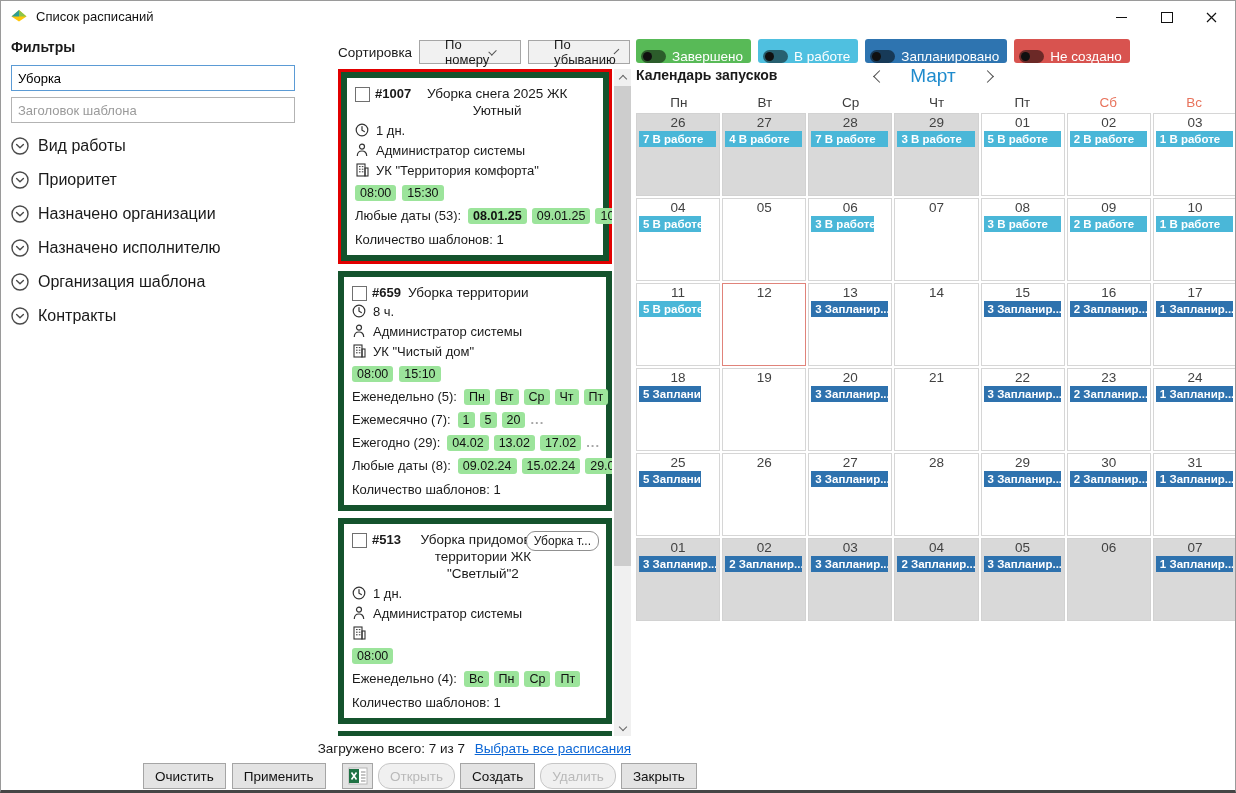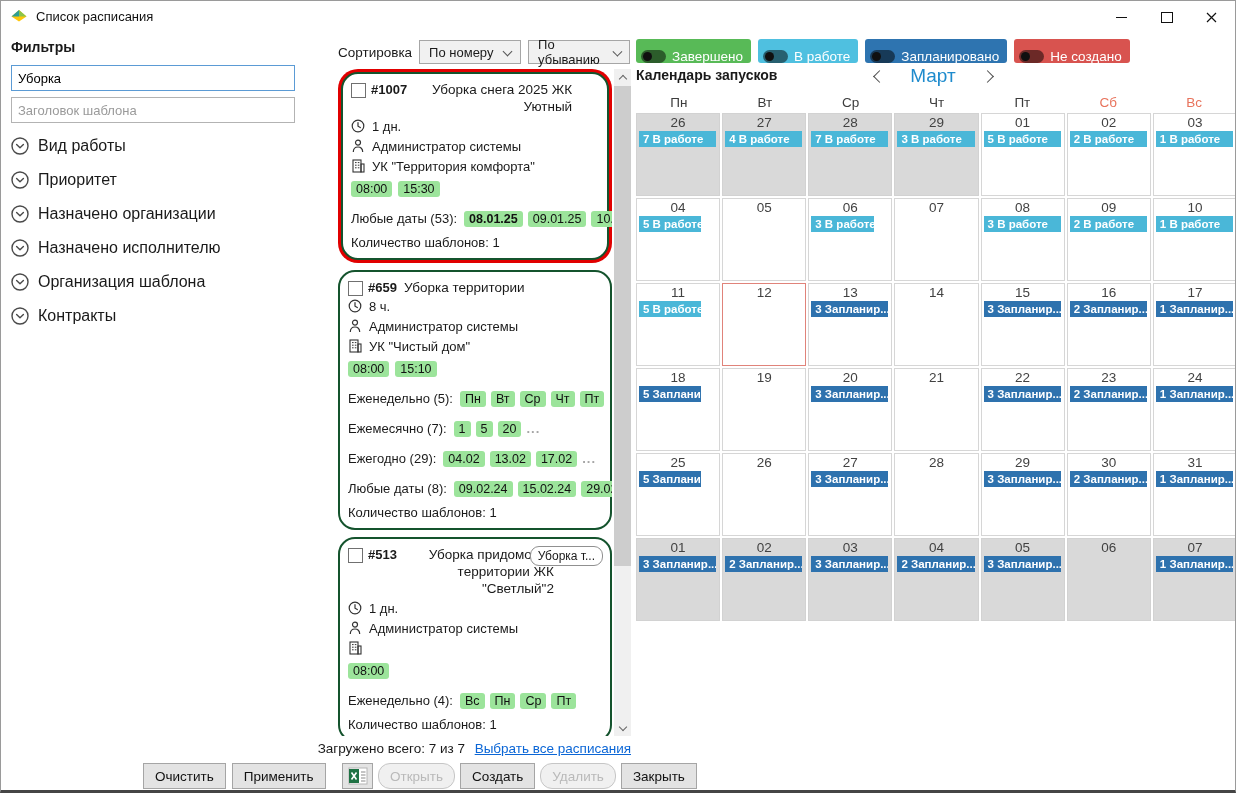--- a/index.html
+++ b/index.html
@@ -30,37 +30,37 @@
   .inp.tmpl{border:1px solid #b3b3b3;}
   .inp.tmpl::placeholder{color:#9a9a9a;}
   .filter-row{display:flex;align-items:center;gap:9px;margin-top:12px;height:22px;cursor:pointer;}
   .ficon{width:18px;height:18px;display:flex;align-items:center;justify-content:center;}
   .flabel{font-size:16px;}
 
   
   .sort-row{position:absolute;left:337px;top:39px;display:flex;align-items:center;gap:7px;}
   .sort-label{font-size:13.5px;}
   .dd{width:102px;height:24px;background:#f1f1f1;border:1px solid #a6a6a6;display:flex;align-items:center;
-      justify-content:space-between;padding:0 9px;box-sizing:border-box;font-size:13px;cursor:pointer;}
+      justify-content:space-between;padding:0 25px;box-sizing:border-box;font-size:13px;cursor:pointer;}
 
   
   .card-list{position:absolute;left:337px;top:68px;width:274px;height:667px;overflow:hidden;}
-  .card{border:2px solid #14532d;border-radius:17px;background:#fff;padding:6px 8px 8px;margin-bottom:7px;position:relative;box-sizing:border-box;}
+  .card{border:6px solid #14532d;border-radius:0;background:#fff;padding:6px 8px 8px;margin-bottom:7px;position:relative;box-sizing:border-box;}
   .card.highlighted{margin:3px 3px 10px 3px;}
   .card-head{display:flex;align-items:flex-start;}
   .cb{width:13px;height:13px;border:1px solid #707070;background:#fff;flex:0 0 auto;margin-top:3px;cursor:pointer;}
   .card-num{font-weight:bold;margin-left:5px;margin-top:2px;white-space:nowrap;}
-  .card-title{margin-left:7px;text-align:right;max-width:158px;font-size:13.5px;line-height:1.28;margin-top:1px;}
+  .card-title{margin-left:7px;text-align:center;max-width:158px;font-size:13.5px;line-height:1.28;margin-top:1px;}
   .card-title.with-tag{max-width:150px;}
   .card-tag{position:absolute;top:7px;right:7px;border:1px solid #909090;border-radius:9px;padding:2px 7px;font-size:12px;background:#fff;cursor:pointer;white-space:nowrap;}
   .info-row{display:flex;align-items:flex-start;gap:7px;margin-top:3px;min-height:17px;}
   .iicon{width:14px;display:flex;justify-content:center;flex:0 0 auto;}
   .chip{border-radius:3px;padding:1px 5px;font-size:12.5px;color:#111;white-space:nowrap;}
   .chip-row{display:flex;gap:6px;margin-top:5px;}
-  .sched-row{display:flex;align-items:center;gap:5px;margin-top:14px;font-size:13px;white-space:nowrap;}
+  .sched-row{display:flex;align-items:center;gap:5px;margin-top:7px;font-size:13px;white-space:nowrap;}
   .sched-label{margin-right:2px;}
   .more{color:#a5a5a5;font-weight:bold;letter-spacing:1px;}
   .tmpl-count{margin-top:8px;font-size:13px;}
 
   
   .vscroll{position:absolute;left:613px;top:68px;width:17px;height:667px;background:#f0f0f0;}
   .sb-arrow{position:absolute;left:0;width:17px;height:17px;display:flex;align-items:center;justify-content:center;cursor:pointer;}
   .sb-arrow.up{top:0;}
   .sb-arrow.down{bottom:0;}
   .sb-thumb{position:absolute;left:0;top:17px;width:17px;height:480px;background:#cdcdcd;cursor:pointer;}
@@ -102,21 +102,21 @@
 <body>
 
 <div class="window">
 
   <div class="titlebar">
     <span class="app-icon"><svg width="18" height="18" viewBox="0 0 18 18">
           <path d="M1.5 10.5 L9 4 L16.5 10.5 L9 15.5 Z" fill="#ffc60a"></path>
           <path d="M1.5 10.5 L9 4 L9 10.5 Z" fill="#2e9e96"></path>
           <path d="M9 4 L16.5 10.5 L9 10.5 Z" fill="#8ac44b"></path>
         </svg></span>
-    <span class="title">Список расписания</span>
+    <span class="title">Список расписаний</span>
     <div class="win-controls">
       <div class="win-btn">
           <span class="glyph-min"></span>
         </div>
       <div class="win-btn">
           <span class="glyph-max"></span>
         </div>
       <div class="win-btn">
           <svg width="11" height="11" viewBox="0 0 11 11">
             <path d="M1 1 L10 10 M10 1 L1 10" stroke="#111" stroke-width="1.2"></path>

